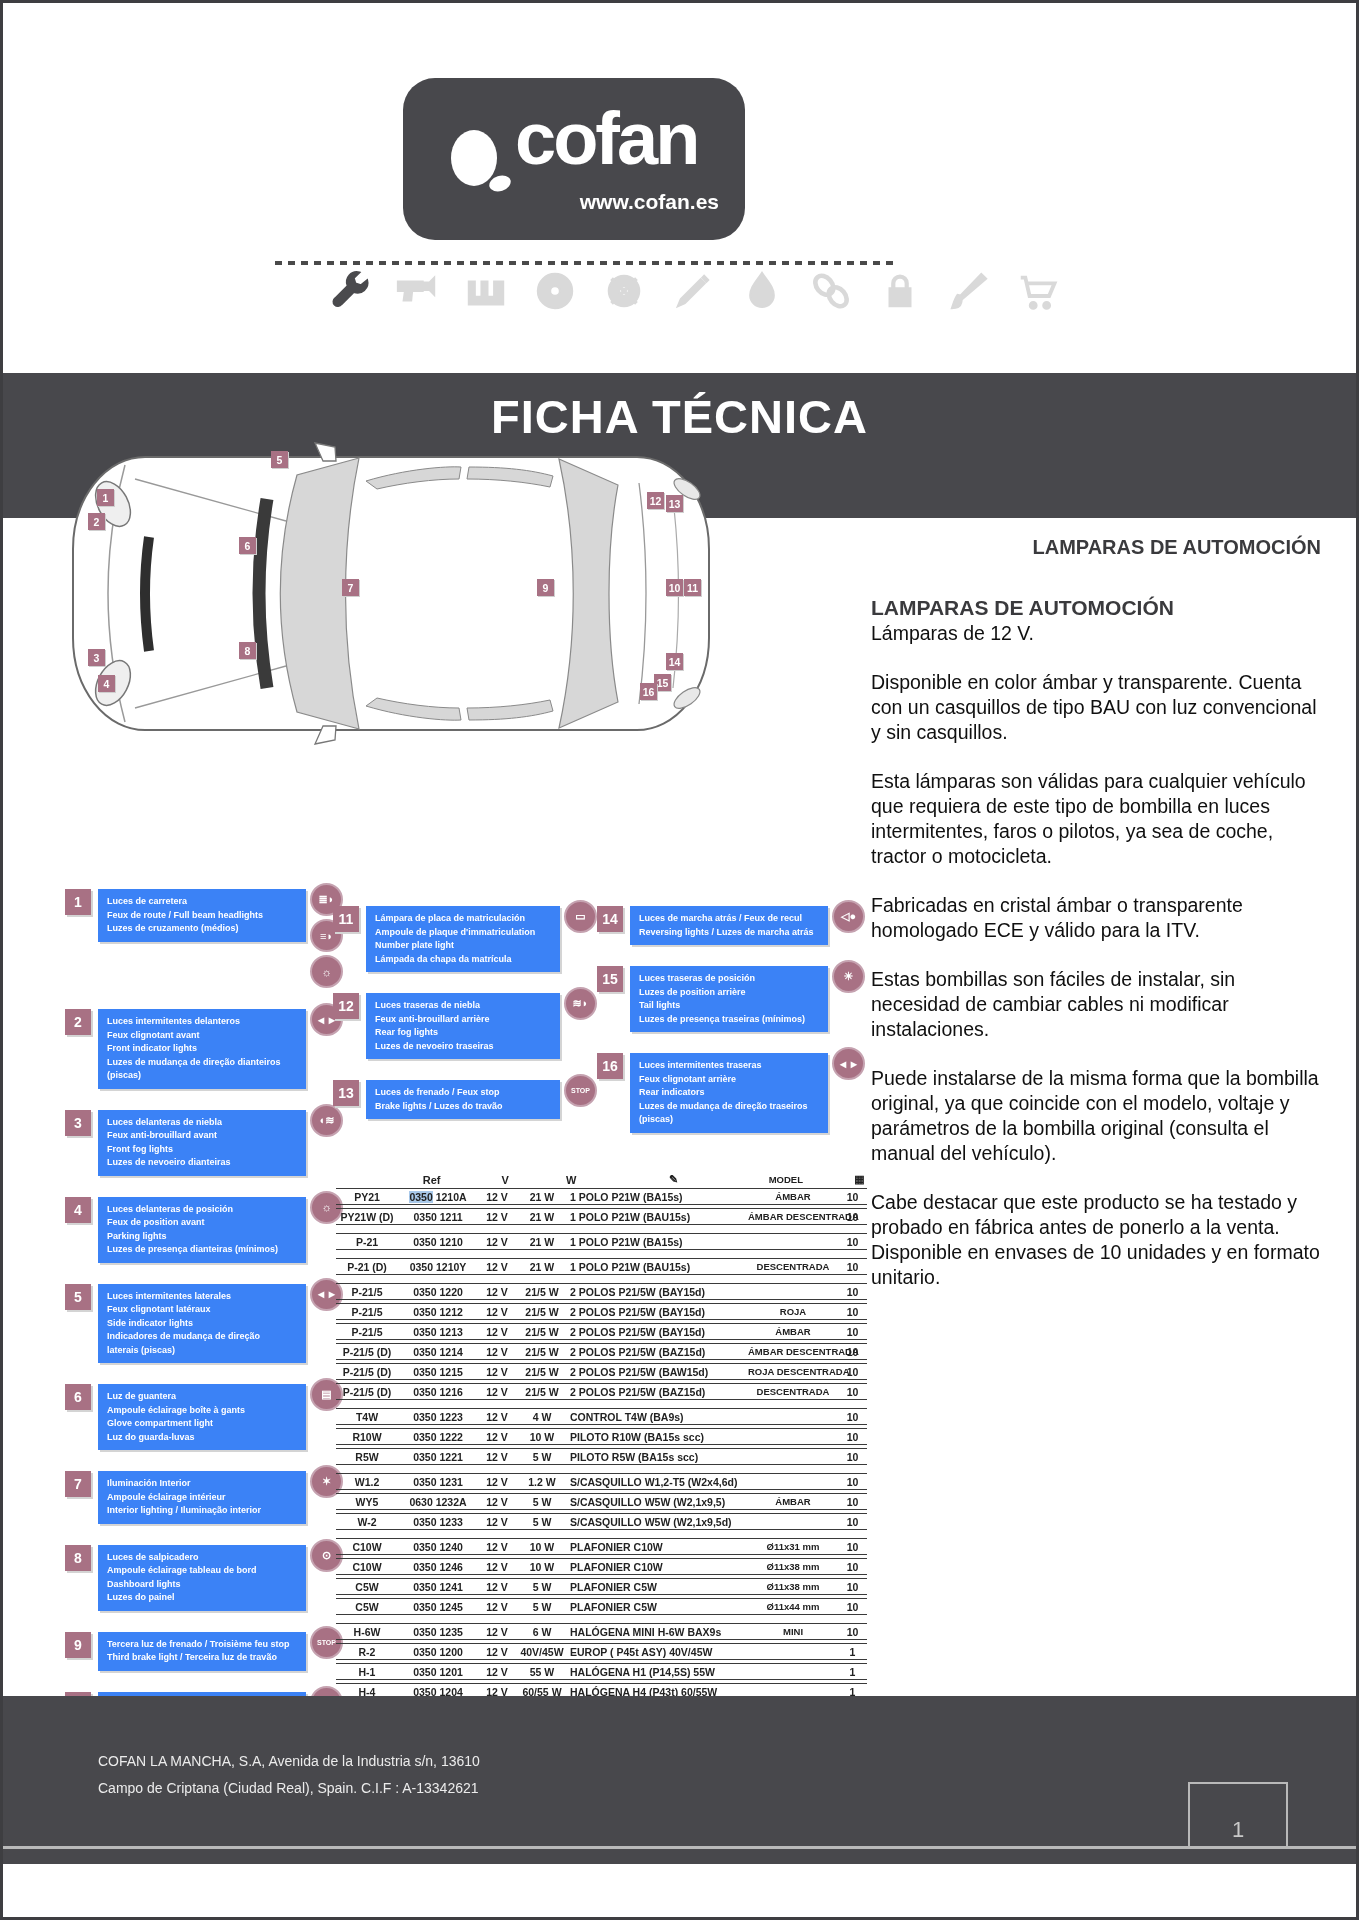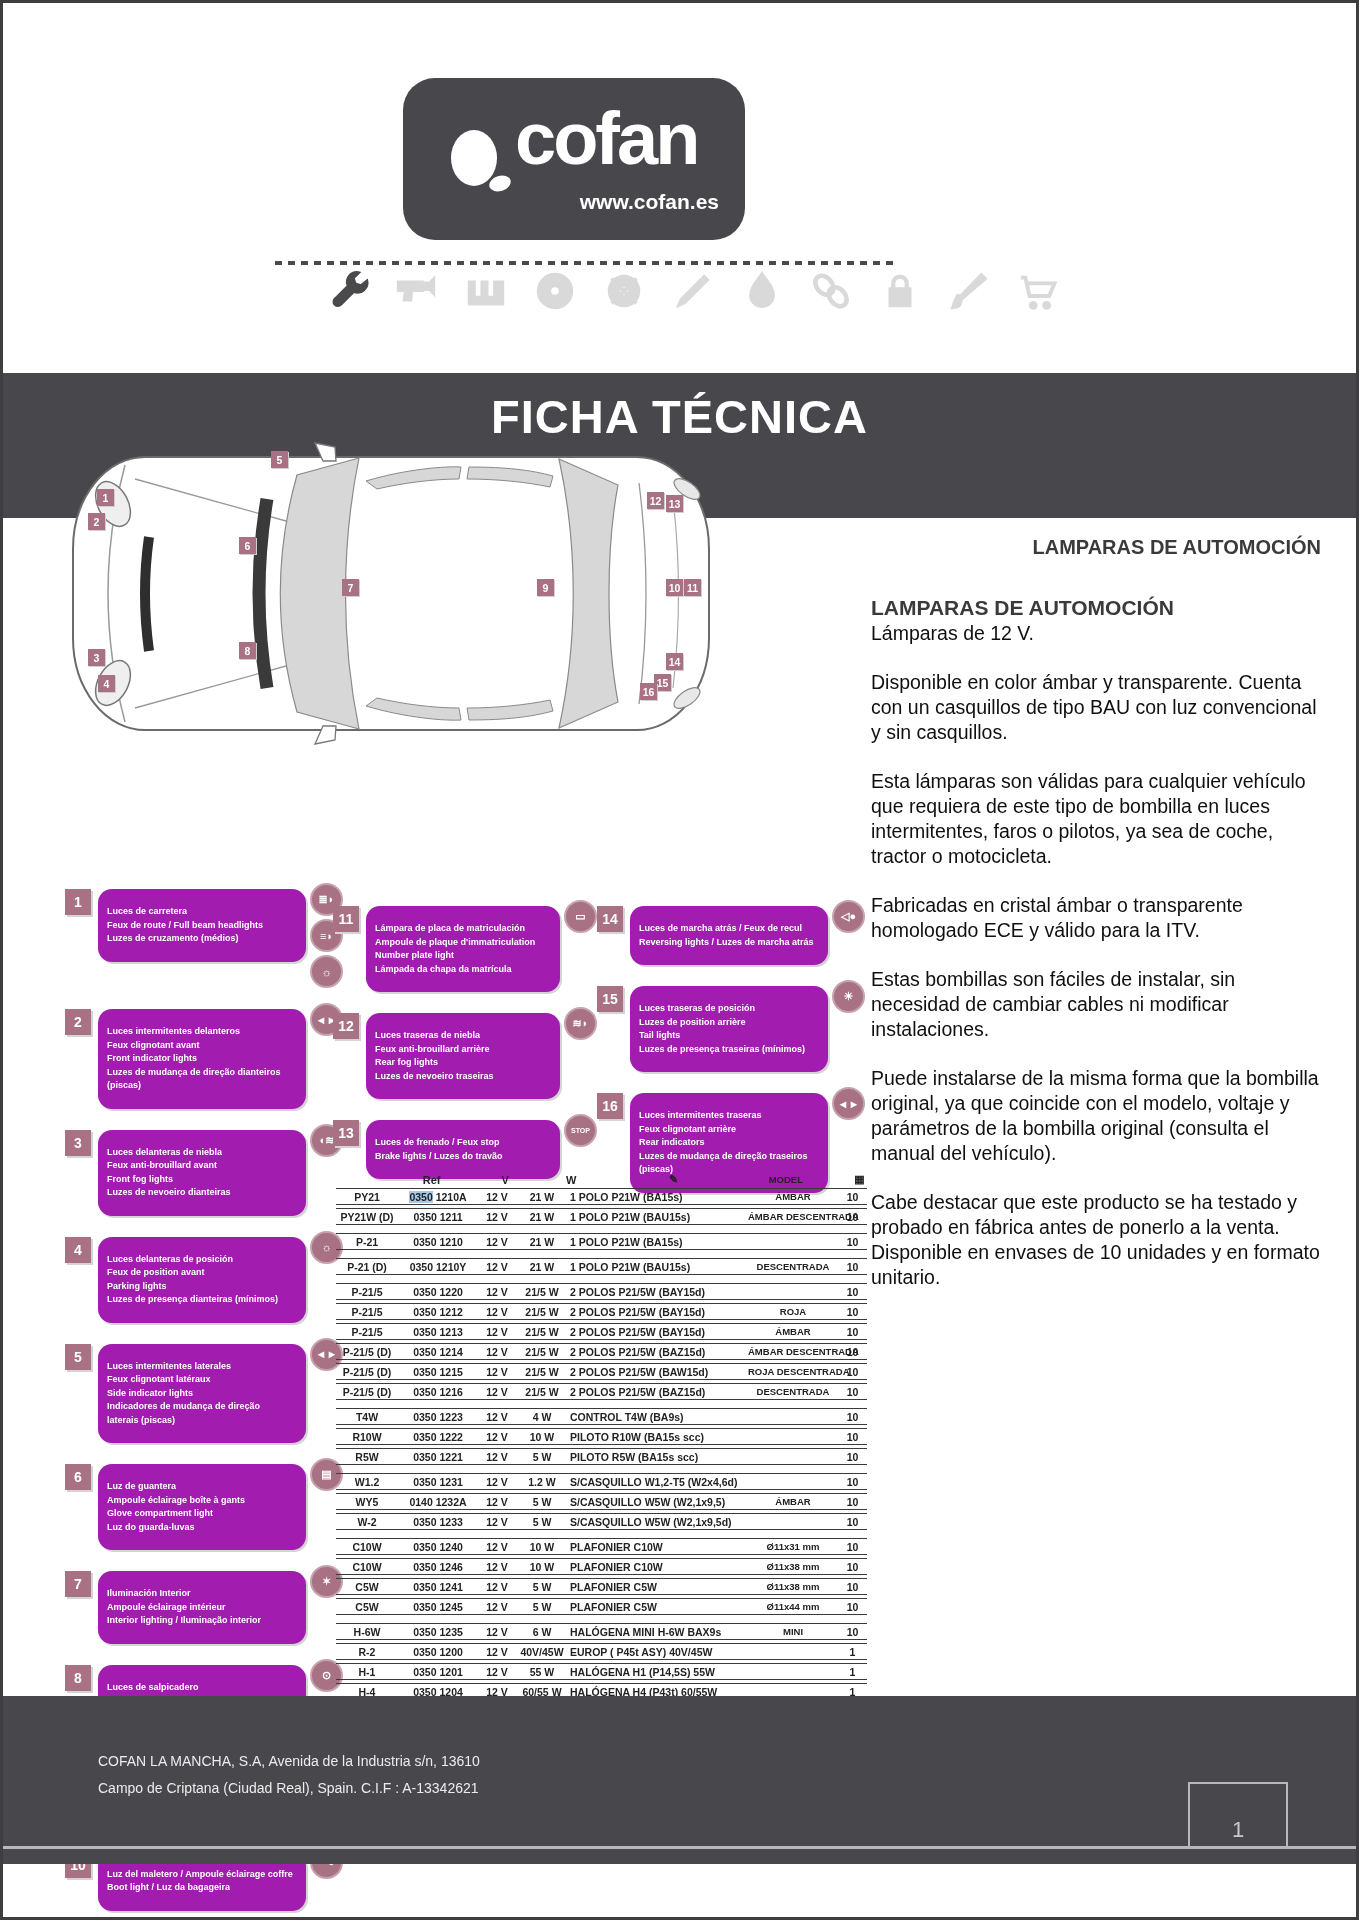--- a/index.html
+++ b/index.html
@@ -33,22 +33,22 @@
   .car-badge{position:absolute;width:17px;height:17px;background:#a87184;color:#fff;font-size:10.5px;font-weight:bold;
              display:flex;align-items:center;justify-content:center;box-shadow:1px 1px 0 #cfcfcf;}
   
   .legend-col{position:absolute;}
   #legend-col-0{left:62px;top:886px;width:278px;}
   #legend-col-1{left:330px;top:903px;width:264px;}
   #legend-col-2{left:594px;top:903px;width:268px;}
   .legend-item{display:flex;align-items:flex-start;margin-bottom:21px;}
   .legend-num{width:26px;height:26px;background:#a87184;color:#fff;font-weight:bold;font-size:14px;flex:none;
               display:flex;align-items:center;justify-content:center;box-shadow:2px 2px 0 #d4d4d4;margin-right:7px;}
-  .legend-box{background:#a21caf;color:#fff;font-size:9px;font-weight:bold;line-height:13.5px;
-              padding:16px 9px;flex:1;box-shadow:2px 2px 0 #d4d4d4;border-radius:14px;}
+  .legend-box{background:#3b82f6;color:#fff;font-size:9px;font-weight:bold;line-height:13.5px;
+              padding:6px 9px;flex:1;box-shadow:2px 2px 0 #d4d4d4;}
   .legend-icons{margin-left:4px;flex:none;display:flex;flex-direction:column;gap:3px;margin-top:-6px;}
   .legend-circle{width:33px;height:33px;border-radius:50%;background:#a87184;border:2px solid #c5a2b0;color:#fff;
                  display:flex;align-items:center;justify-content:center;font-size:11px;font-weight:bold;box-sizing:border-box;}
   .legend-circle .tiny{font-size:7px;letter-spacing:0;}
   
   #dtable{position:absolute;left:333px;top:1168px;width:531px;color:#222;font-weight:bold;}
   .thead{display:flex;height:17px;align-items:center;font-size:11px;gap:43px;}
   .trow{display:flex;height:15px;align-items:center;font-size:10.5px;
         border-top:1.5px solid #3a3a3a;border-bottom:1.5px solid #3a3a3a;margin-bottom:3px;}
   .tgap{height:5px;}
@@ -544,21 +544,21 @@
         <div class="c-name">W1.2</div>
         <div class="c-ref">0350 1231</div>
         <div class="c-v">12 V</div>
         <div class="c-w">1.2 W</div>
         <div class="c-desc">S/CASQUILLO W1,2-T5 (W2x4,6d)</div>
         <div class="c-model"></div>
         <div class="c-qty">10</div>
       </div>
       <div class="trow">
         <div class="c-name">WY5</div>
-        <div class="c-ref">0140 1232A</div>
+        <div class="c-ref">0630 1232A</div>
         <div class="c-v">12 V</div>
         <div class="c-w">5 W</div>
         <div class="c-desc">S/CASQUILLO W5W (W2,1x9,5)</div>
         <div class="c-model">ÁMBAR</div>
         <div class="c-qty">10</div>
       </div>
       <div class="trow">
         <div class="c-name">W-2</div>
         <div class="c-ref">0350 1233</div>
         <div class="c-v">12 V</div>

